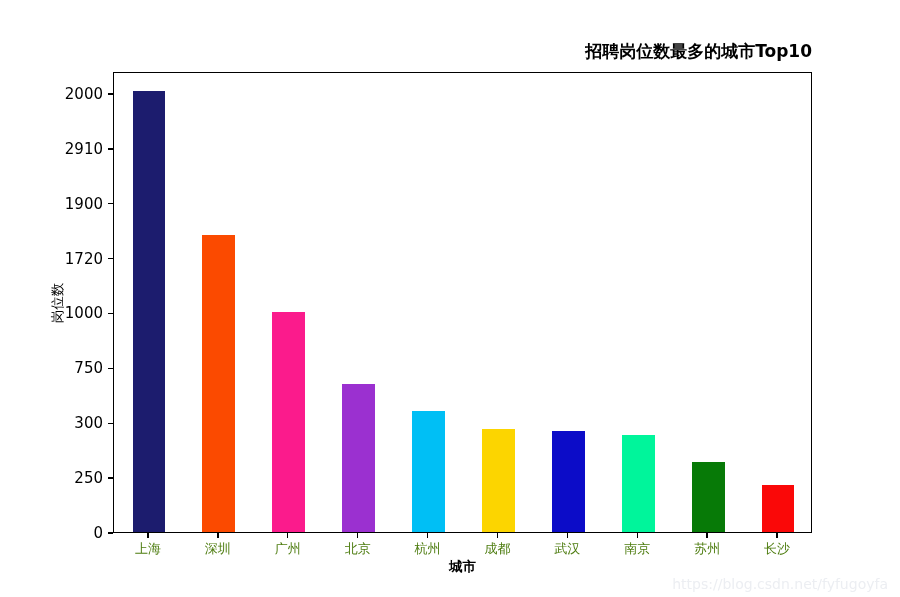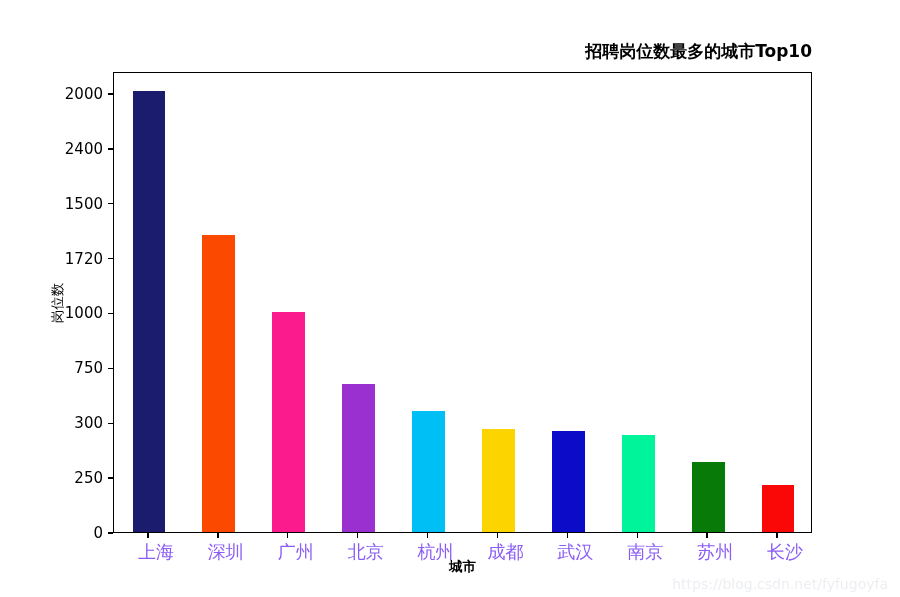--- a/index.html
+++ b/index.html
@@ -126,25 +126,25 @@
     position: absolute;
     left: -0.7px;
     top: 0px;
     width: 1.4px;
     height: 5px;
     background: #000000;
   }
   .xtick .xtick-label {
     position: absolute;
     top: 7px;
-    left: 8px;
+    left: 0;
     transform: translateX(-50%);
-    font-size: 18px;
-    white-space: nowrap;
-    color: #8b5cf6;
+    font-size: 13px;
+    white-space: nowrap;
+    color: #4d7c0f;
   }
 
   #x-axis-label {
     position: absolute;
     left: 113px;
     top: 558px;
     width: 699px;
     text-align: center;
     font-size: 13.5px;
     font-weight: 600;
@@ -190,25 +190,25 @@
       <div class="ytick" style="top: 241.476px;">
         <div class="ytick-mark"></div>
         <div class="ytick-label">1000</div>
       </div>
       <div class="ytick" style="top: 186.595px;">
         <div class="ytick-mark"></div>
         <div class="ytick-label">1720</div>
       </div>
       <div class="ytick" style="top: 131.714px;">
         <div class="ytick-mark"></div>
-        <div class="ytick-label">1500</div>
+        <div class="ytick-label">1900</div>
       </div>
       <div class="ytick" style="top: 76.8333px;">
         <div class="ytick-mark"></div>
-        <div class="ytick-label">2400</div>
+        <div class="ytick-label">2910</div>
       </div>
       <div class="ytick" style="top: 21.9524px;">
         <div class="ytick-mark"></div>
         <div class="ytick-label">2000</div>
       </div>
     </div>
 
   <div id="y-axis-label">
     <span>岗位数</span>
   </div>

